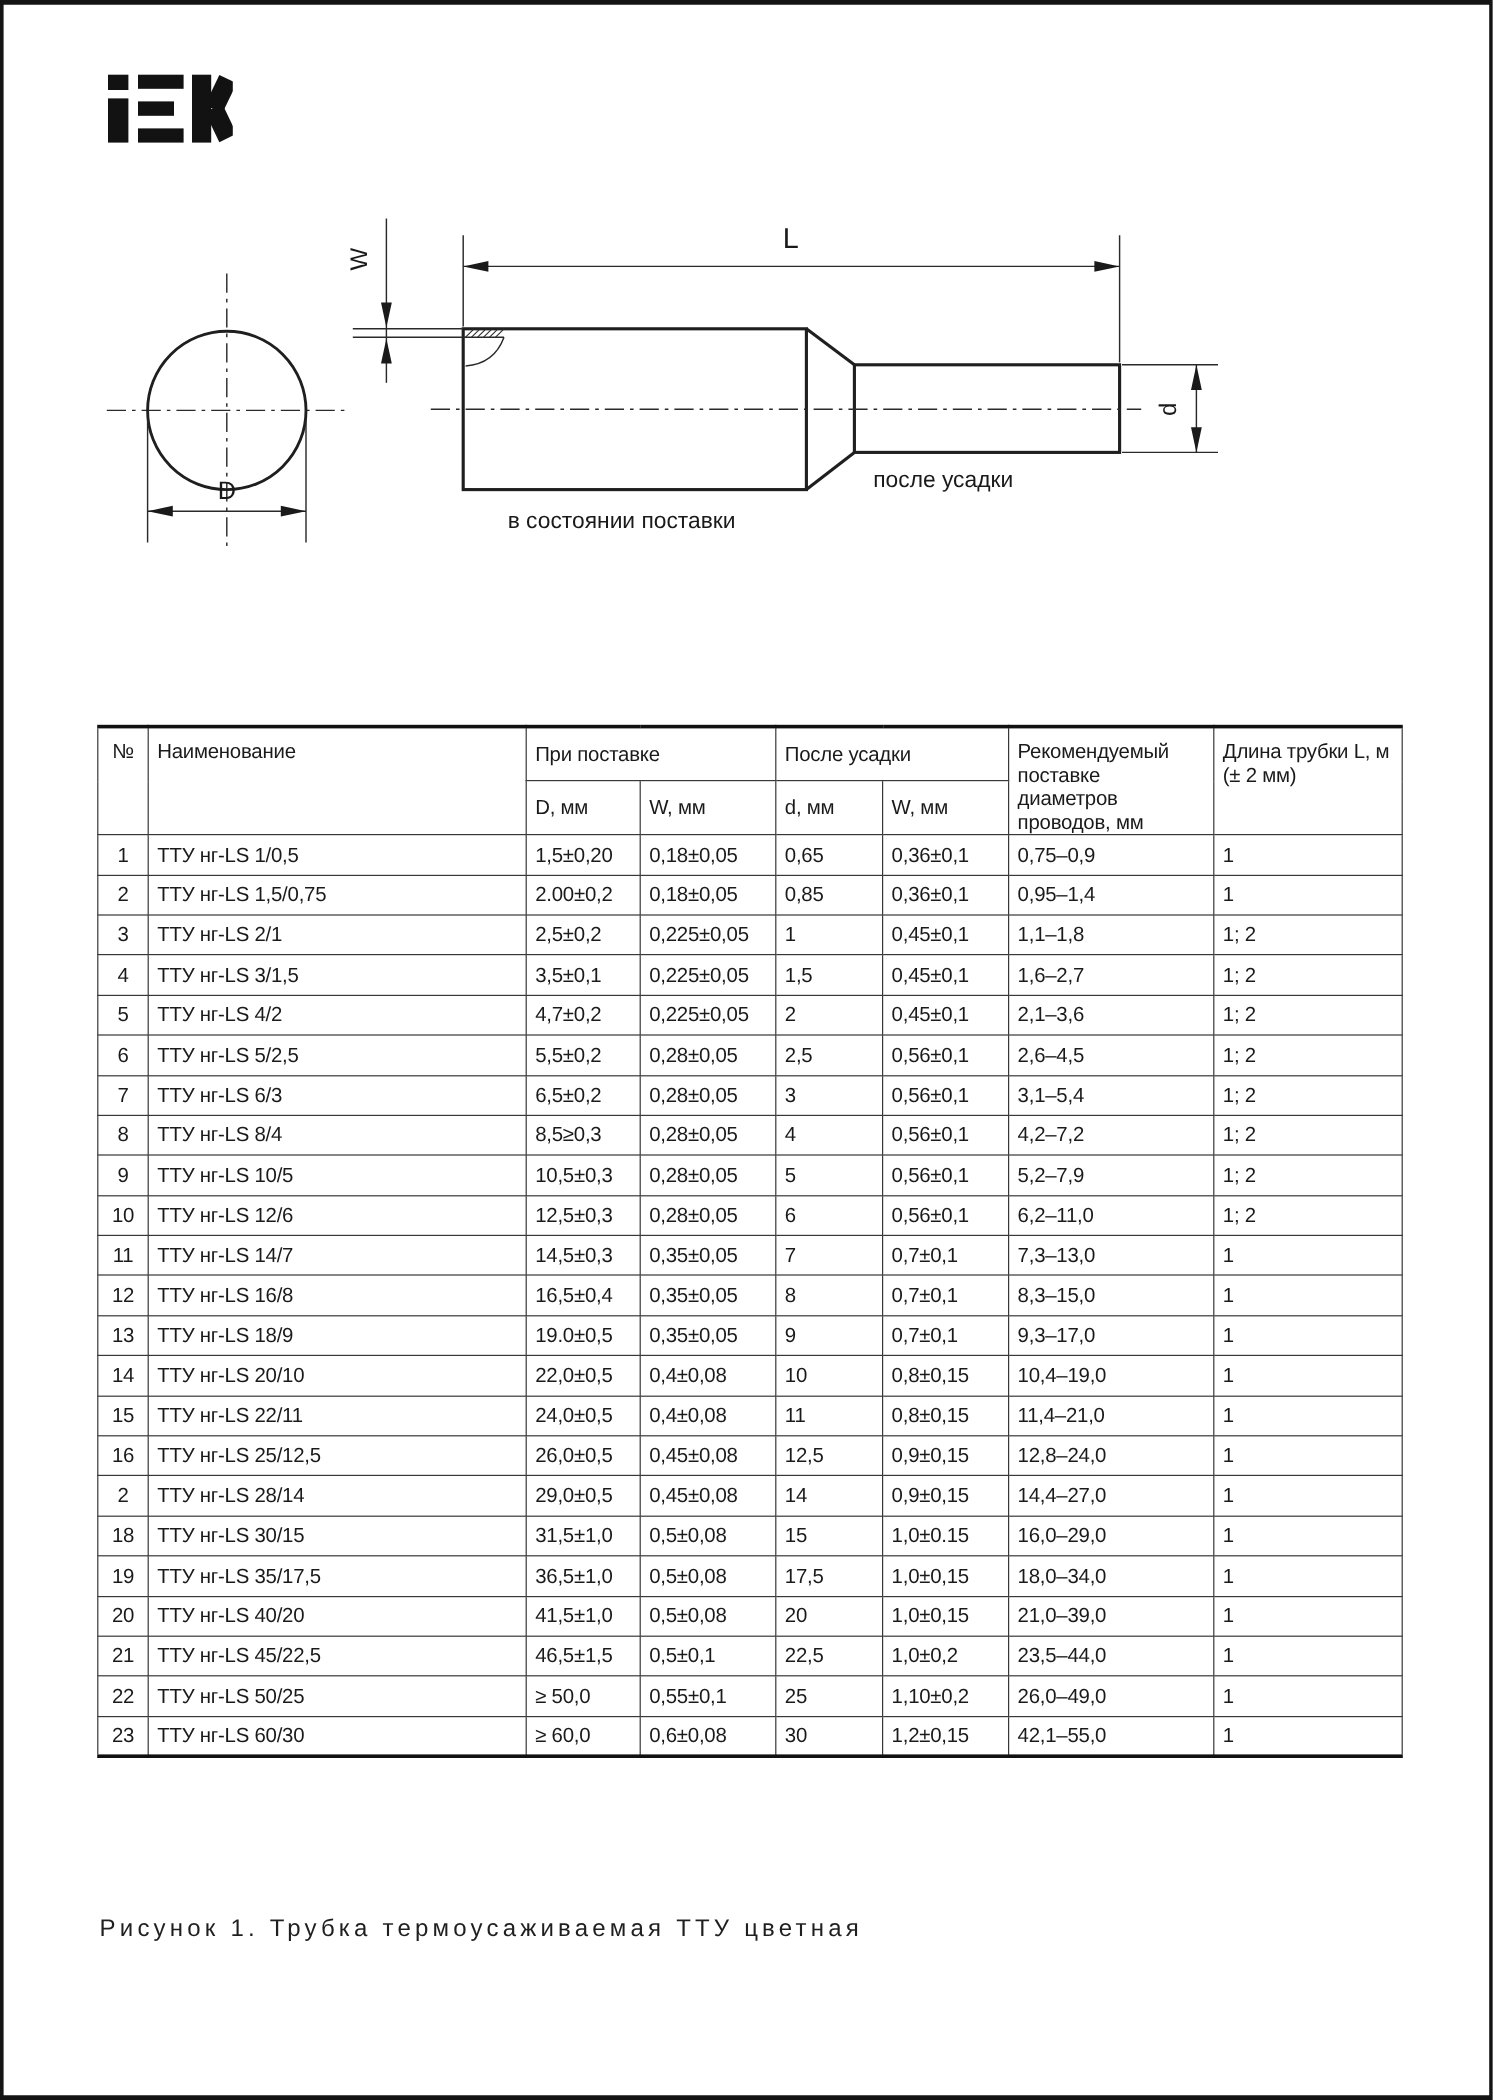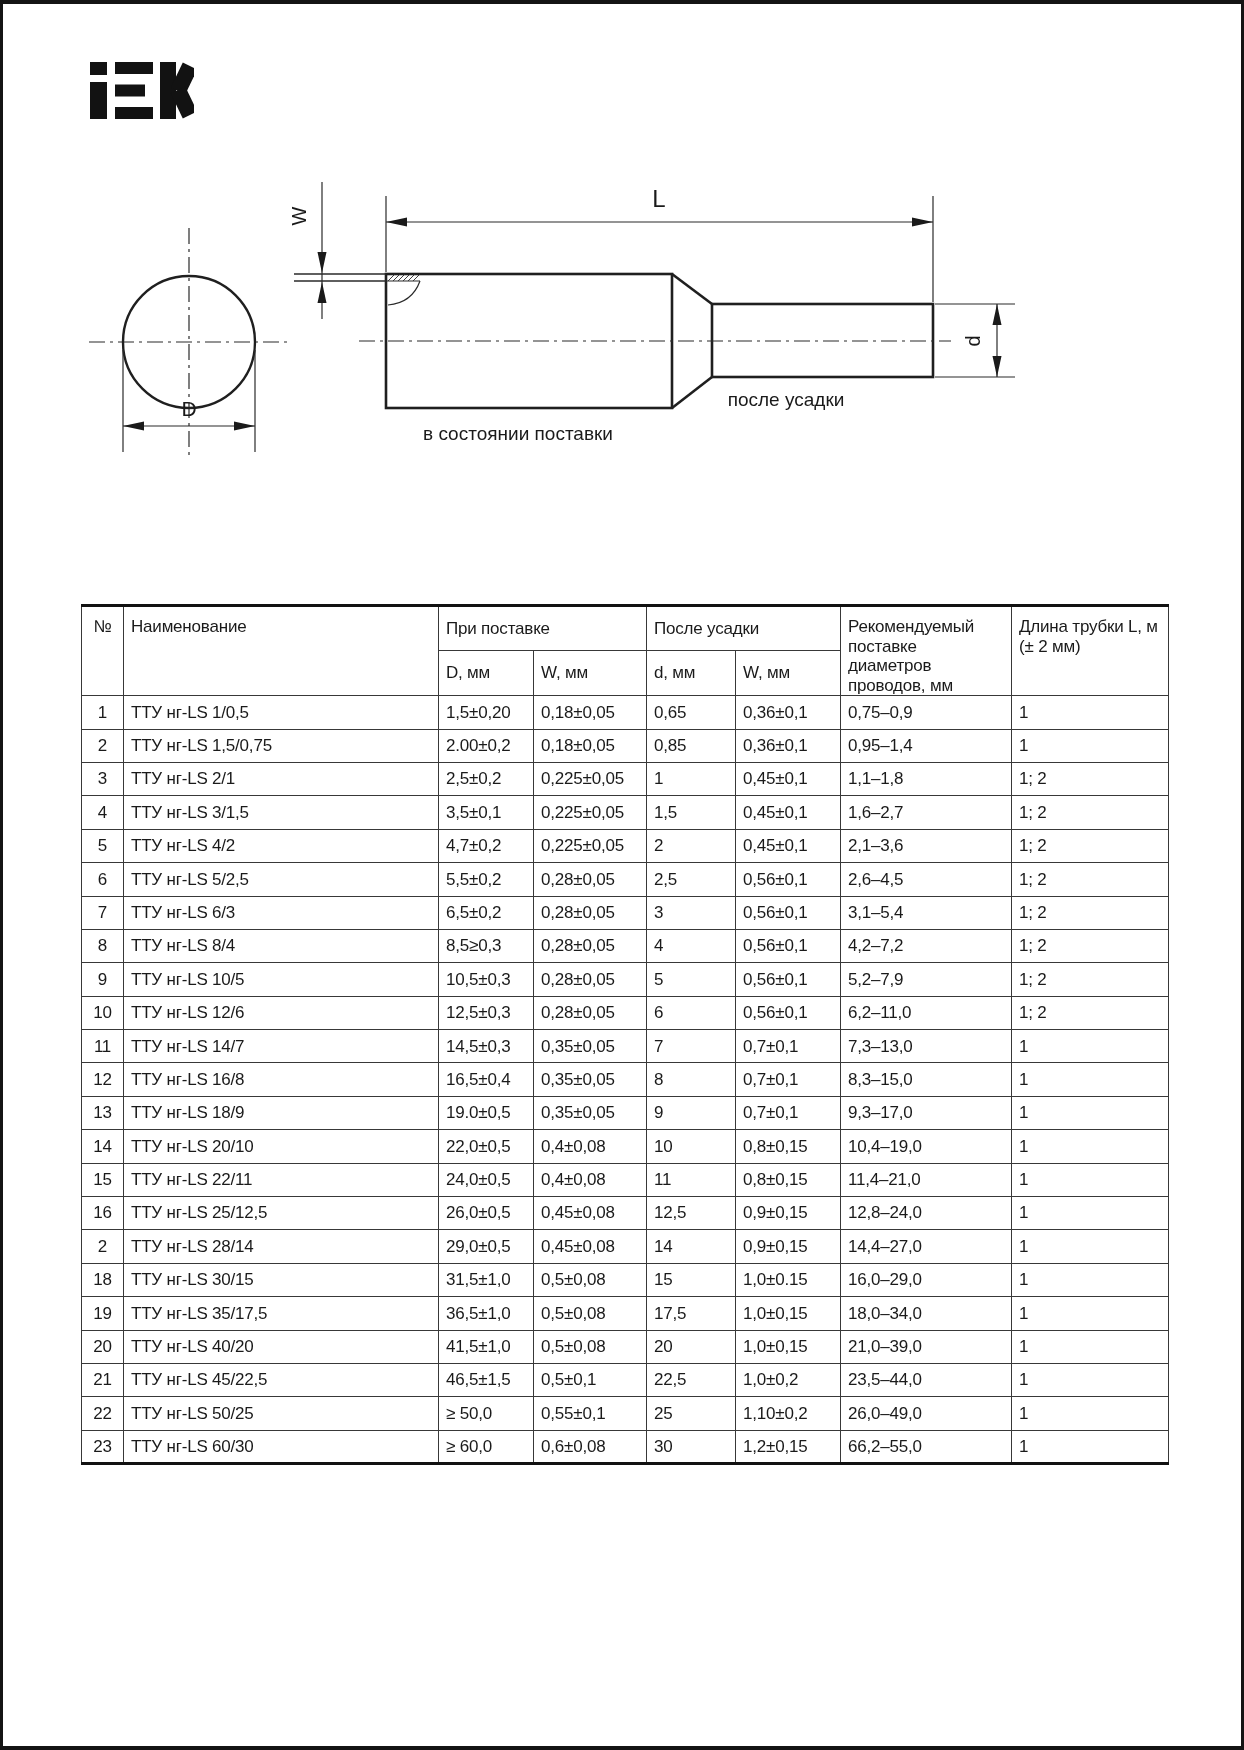--- a/index.html
+++ b/index.html
@@ -370,20 +370,21 @@
           <td class="c6">26,0–49,0</td>
           <td class="c7">1</td>
         </tr>
         <tr>
           <td class="c0">23</td>
           <td class="c1">ТТУ нг-LS 60/30</td>
           <td class="c2">≥ 60,0</td>
           <td class="c3">0,6±0,08</td>
           <td class="c4">30</td>
           <td class="c5">1,2±0,15</td>
-          <td class="c6">66,2–55,0</td>
+          <td class="c6">42,1–55,0</td>
           <td class="c7">1</td>
         </tr>
       </tbody>
   </table>
 
+  <div class="caption">Рисунок 1. Трубка термоусаживаемая ТТУ цветная</div>
 
 </div>
 
 </body></html>

